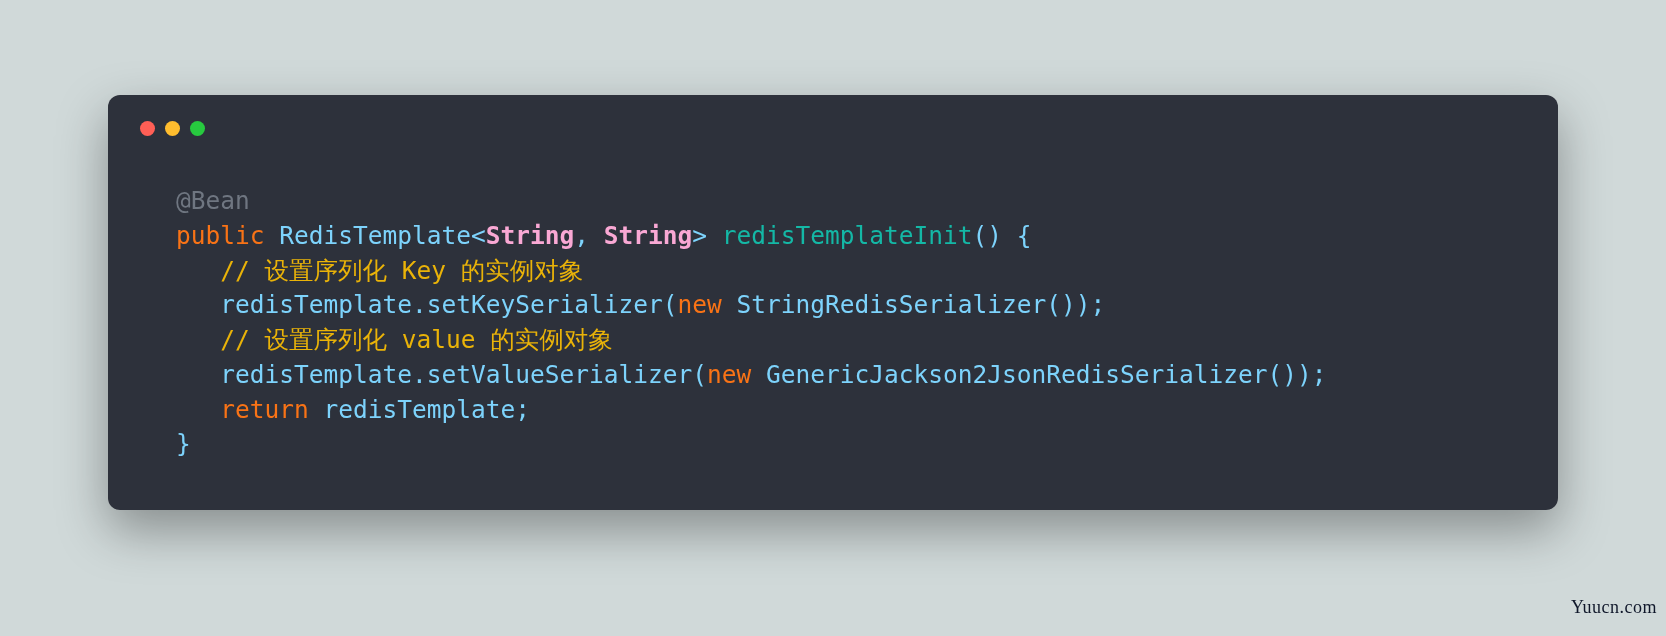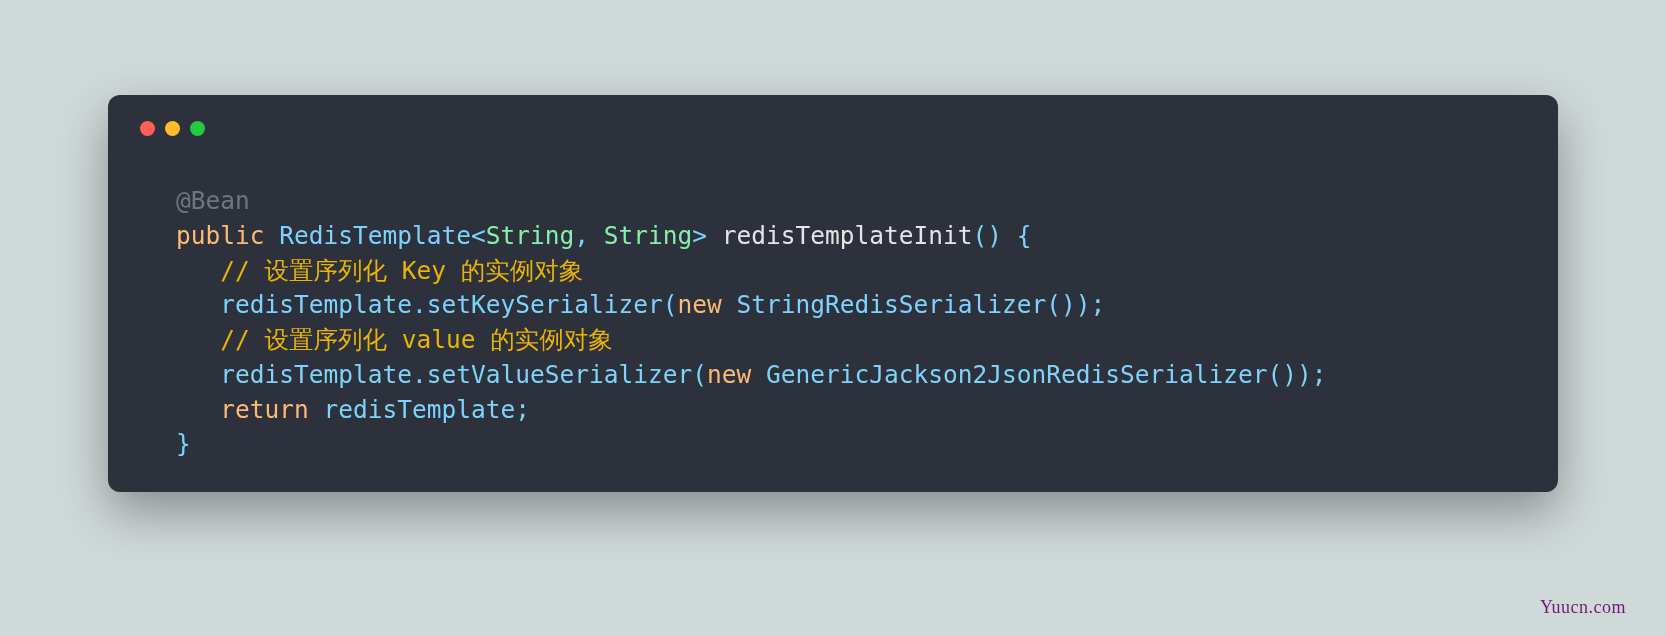--- a/index.html
+++ b/index.html
@@ -8,21 +8,21 @@
     width: 1666px;
     height: 636px;
     padding: 95px 108px 0 108px;
     font-family: "SF Mono", "Monaco", "Consolas", "DejaVu Sans Mono", monospace;
     position: relative;
   }
   .window {
     background: #2d313b;
     border-radius: 12px;
     box-shadow: 0 20px 50px rgba(0,0,0,0.35);
-    padding: 22px 28px 30px 28px;
+    padding: 22px 28px 48px 28px;
     overflow: hidden;
   }
   .titlebar {
     display: flex;
     gap: 10px;
     align-items: center;
     padding: 4px 0 0 4px;
   }
   .dot {
     width: 15px;
@@ -34,30 +34,30 @@
   .dot.green { background: #27c93f; }
   .code {
     margin-top: 48px;
     white-space: pre;
     font-size: 24.5px;
     line-height: 1.42;
     color: #d6d6d6;
     padding-left: 40px;
   }
   .tok-annotation { color: #6f7681; }
-  .tok-keyword { color: #fdba74; }
-  .tok-type { color: #86efac; }
-  .tok-method { color: #e5e5e5; }
+  .tok-keyword { color: #f97316; }
+  .tok-type { color: #f9a8d4; font-weight: bold; }
+  .tok-method { color: #14b8a6; }
   .tok-comment { color: #eab308; }
   .tok-default { color: #7dd3fc; }
   .watermark {
     position: absolute;
-    right: 40px;
+    right: 9px;
     bottom: 18px;
-    color: #701a75;
+    color: #0f172a;
     font-family: Georgia, serif;
     font-size: 18px;
     letter-spacing: 0.5px;
   }
 </style>
 </head>
 <body>
 
 <div class="window">
   <div class="titlebar">

